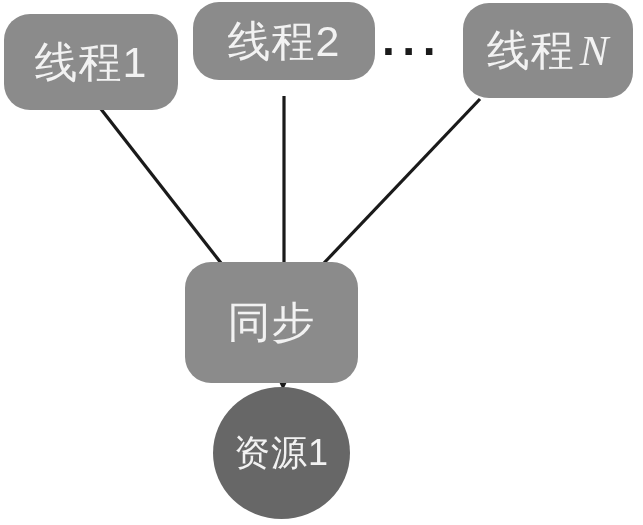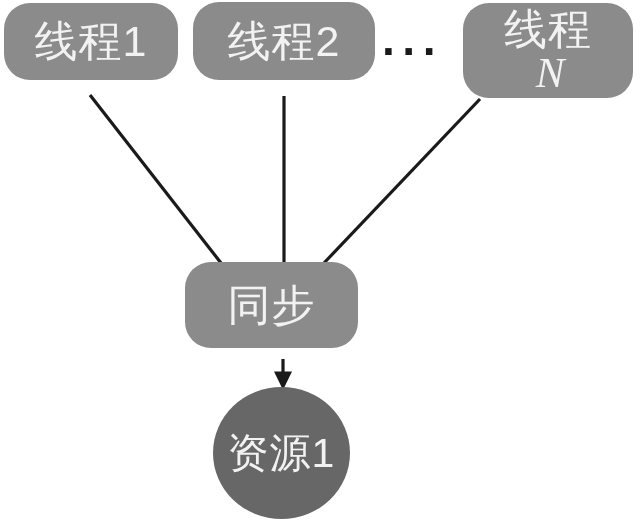--- a/index.html
+++ b/index.html
@@ -41,32 +41,32 @@
     background: var(--node-fill, #8b8b8b);
     box-sizing: border-box;
     text-align: center;
     line-height: 1;
   }
   .thread-box, .sync-box {
     border-radius: 26px;
     font-size: 43px;
     letter-spacing: 1px;
   }
-  .thread-box-1 { left: 4px;   top: 3px;   width: 174px; height: 77px; }
+  .thread-box-1 { left: 4px;   top: 14px;   width: 174px; height: 96px; }
   .thread-box-2 { left: 193px; top: 2px;   width: 182px; height: 78px; }
-  .thread-box-n { left: 463px; top: 3px;   width: 170px; height: 95px; flex-direction: column; }
-  .sync-box     { left: 185px; top: 262px; width: 173px; height: 86px; }
+  .thread-box-n { left: 463px; top: 3px;   width: 170px; height: 95px; }
+  .sync-box     { left: 185px; top: 262px; width: 173px; height: 121px; }
   .resource-circle {
     left: 213px;
     top: 387px;
     width: 137px;
     height: 132px;
     border-radius: 50%;
     background: var(--resource-fill, #676767);
-    font-size: 41px;
+    font-size: 36px;
     letter-spacing: 1px;
   }
   .var-italic {
     font-family: "Liberation Serif", "DejaVu Serif", serif;
     font-style: italic;
     margin-left: 5px;
   }
   .ellipsis {
     position: absolute;
     left: 375px;

